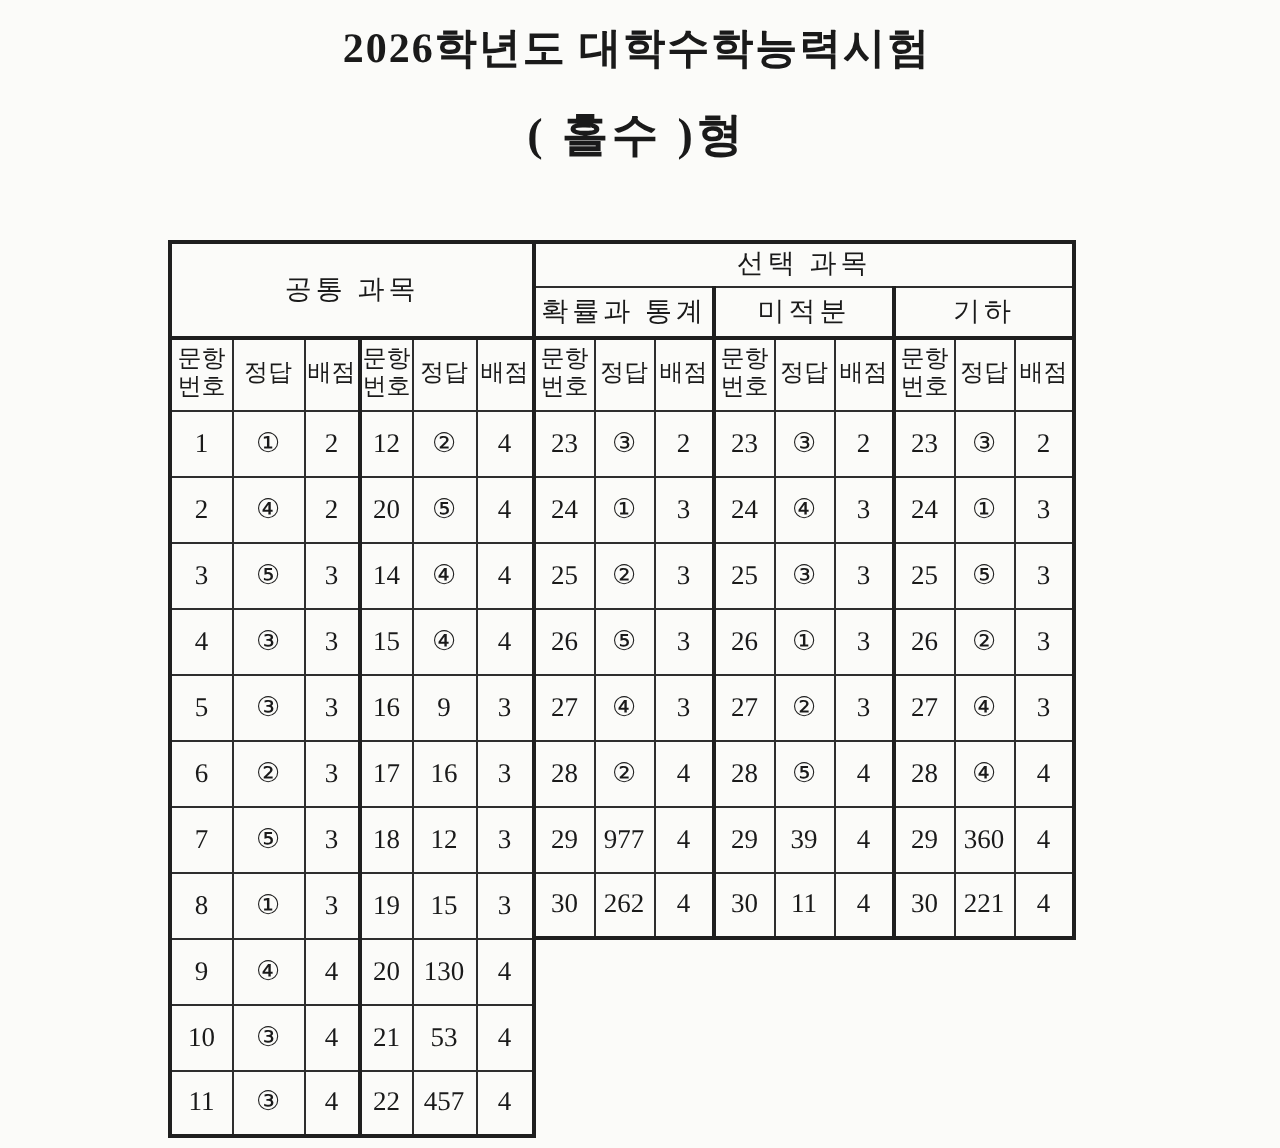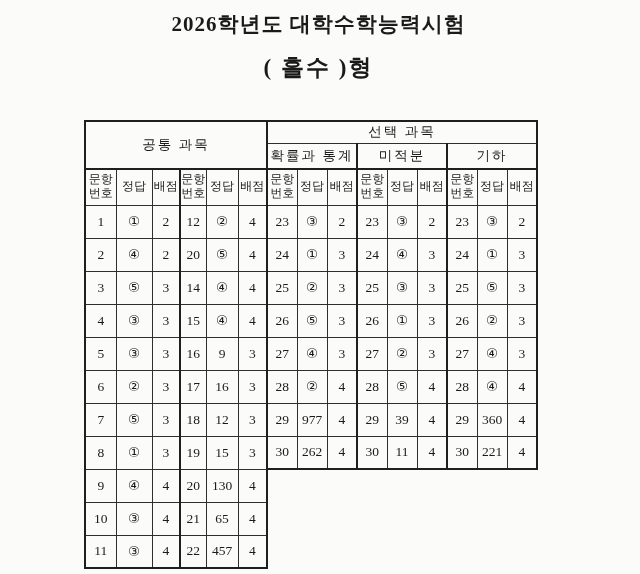--- a/index.html
+++ b/index.html
@@ -245,21 +245,21 @@
           <td class="bl2">20</td>
           <td>130</td>
           <td class="br2">4</td>
           <td colspan="9" class="void"></td>
         </tr>
         <tr>
           <td class="bl2">10</td>
           <td>③</td>
           <td>4</td>
           <td class="bl2">21</td>
-          <td>65</td>
+          <td>53</td>
           <td class="br2">4</td>
           <td colspan="9" class="void"></td>
         </tr>
         <tr>
           <td class="bl2 bb2">11</td>
           <td class="bb2">③</td>
           <td class="bb2">4</td>
           <td class="bl2 bb2">22</td>
           <td class="bb2">457</td>
           <td class="br2 bb2">4</td>

